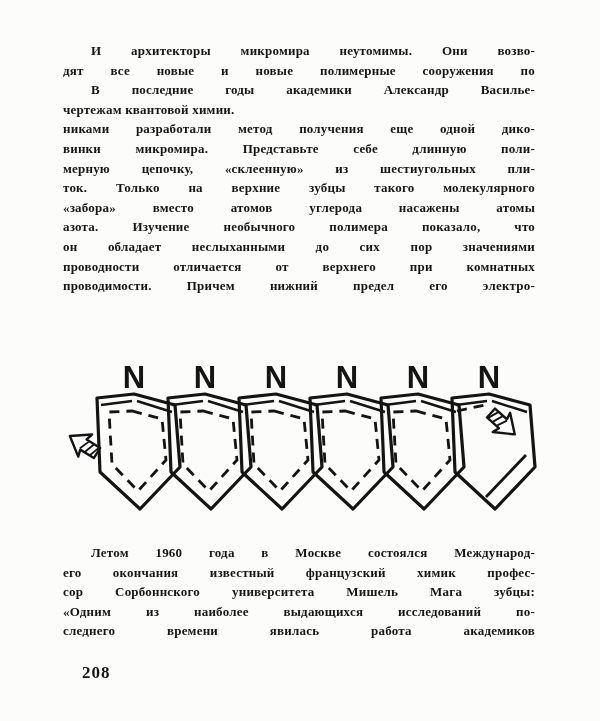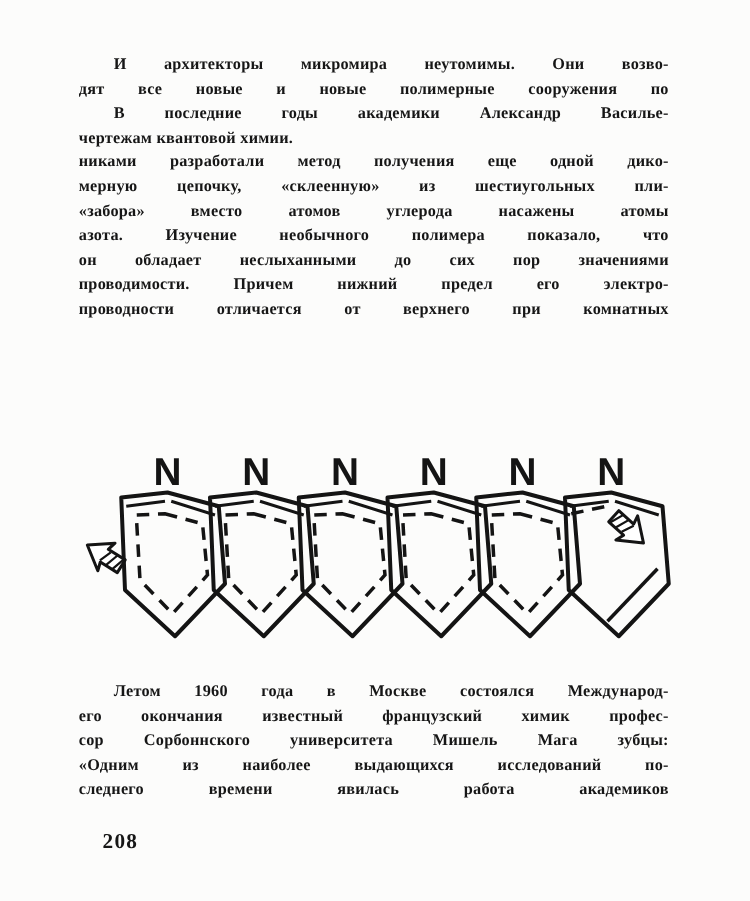--- a/index.html
+++ b/index.html
@@ -61,26 +61,28 @@
 <body>
 
 <div class="page">
 
   <div class="textblock" style="top:41px">
     <div class="ln in">И архитекторы микромира неутомимы. Они возво-</div>
     <div class="ln">дят все новые и новые полимерные сооружения по</div>
     <div class="ln in">В последние годы академики Александр Василье-</div>
     <div class="ln pl">чертежам квантовой химии.</div>
     <div class="ln">никами разработали метод получения еще одной дико-</div>
+    <div class="ln">винки микромира. Представьте себе длинную поли-</div>
     <div class="ln">мерную цепочку, «склеенную» из шестиугольных пли-</div>
+    <div class="ln">ток. Только на верхние зубцы такого молекулярного</div>
     <div class="ln">«забора» вместо атомов углерода насажены атомы</div>
     <div class="ln">азота. Изучение необычного полимера показало, что</div>
     <div class="ln">он обладает неслыханными до сих пор значениями</div>
+    <div class="ln">проводности отличается от верхнего при комнатных</div>
     <div class="ln">проводимости. Причем нижний предел его электро-</div>
-    <div class="ln">проводности отличается от верхнего при комнатных</div>
   </div>
 
   <svg class="figure" viewBox="0 0 495 182" aria-hidden="true">
     <defs>
       <g id="ring">
         <path class="hx" d="M6,47 L47,58 L52,120 L12,162 L-28,125 L-31,51 Z"></path>
         <path class="db" d="M-27,58 L4,54 M9,54 L44,65"></path>
       </g>
       <g id="dashhex">
         <path class="dh" d="M4,64 L34,72 L38,113 L10,144 L-16,117 L-19,65 Z"></path>

